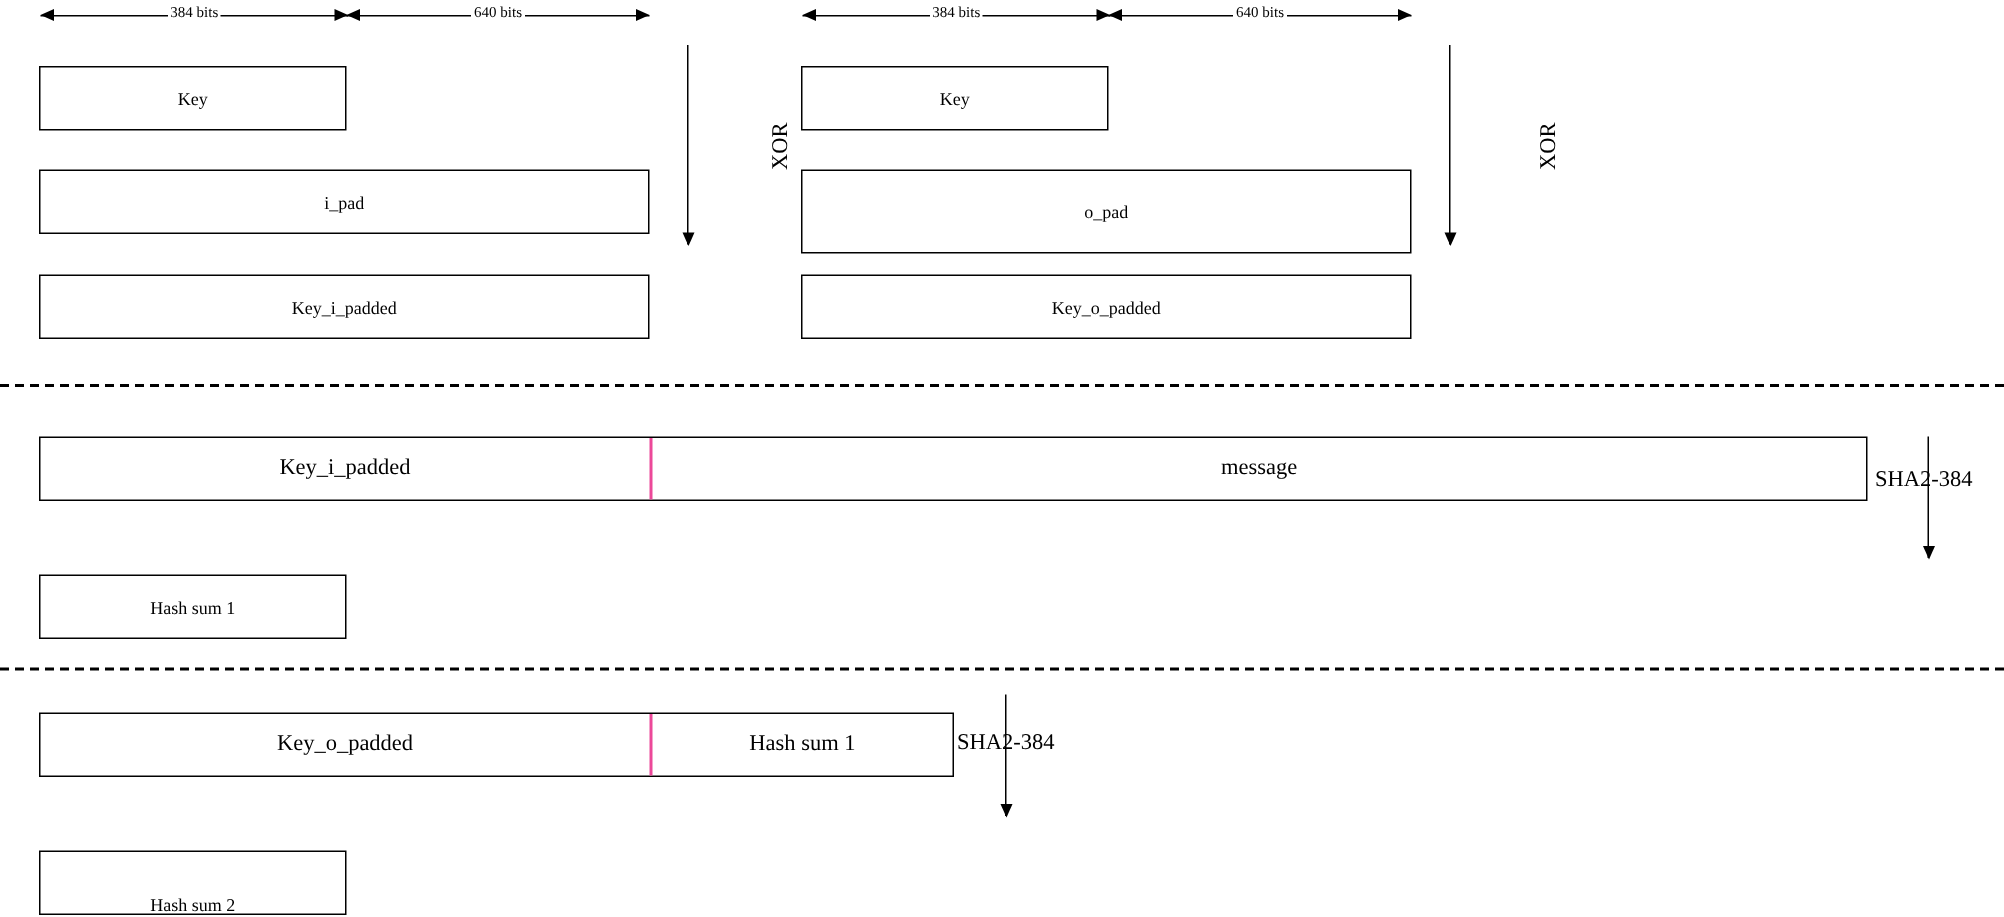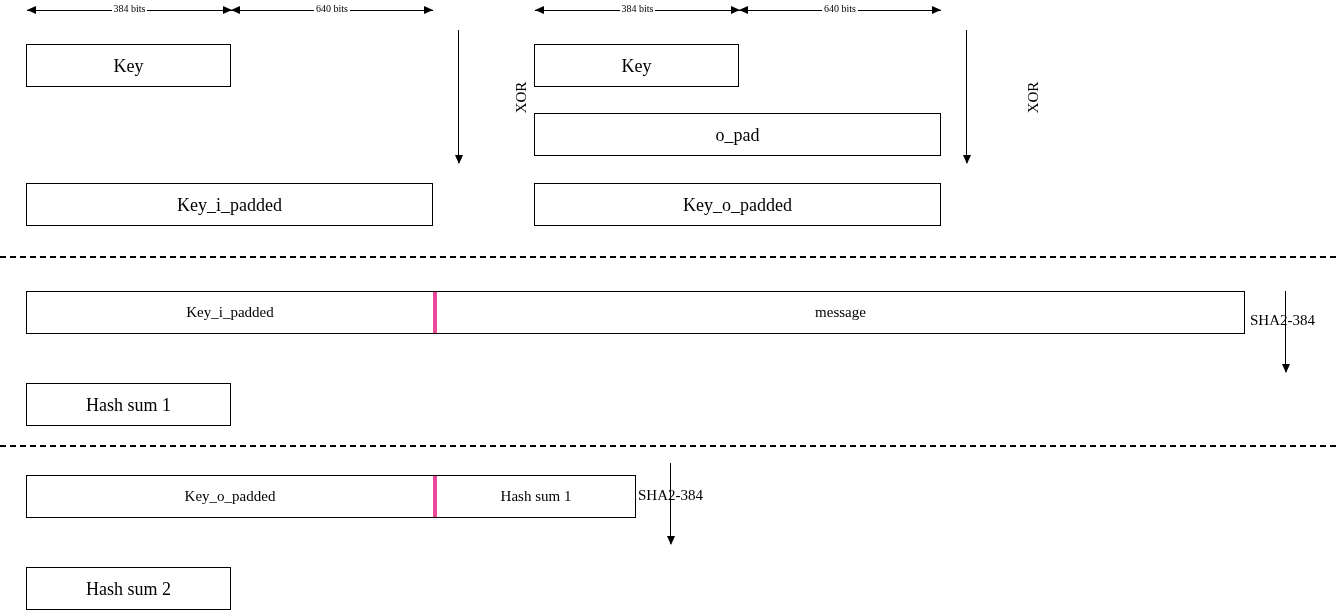--- a/index.html
+++ b/index.html
@@ -25,21 +25,21 @@
   }
   
   .box {
     position: absolute;
     box-sizing: border-box;
     border: 1px solid #000000;
     background: #ffffff;
     display: flex;
     align-items: center;
     justify-content: center;
-    font-size: 18px;
+    font-size: 12px;
     line-height: 1;
     white-space: nowrap;
   }
   .box .box-label {
     display: block;
     text-align: center;
   }
   
   .segbar {
     position: absolute;
@@ -52,21 +52,21 @@
   .segbar .seg {
     box-sizing: border-box;
     display: flex;
     align-items: center;
     justify-content: center;
     font-size: 15px;
     line-height: 1;
     white-space: nowrap;
   }
   .segbar .seg + .seg {
-    border-left: 4px solid #ec4899;
+    border-left: 2px solid #ec4899;
   }
   
   .dim {
     position: absolute;
     height: 20px;
     display: flex;
     align-items: center;
     font-size: 10px;
     line-height: 1;
   }
@@ -185,34 +185,37 @@
     <span class="dim-text">640 bits</span>
     <div class="dim-rule">
       <span class="cap cap-right"></span>
     </div>
   </div>
 
   <div class="box" style="left:26px; top:44px; width:205px; height:43px;">
     <span class="box-label">Key</span>
   </div>
 
+  <div class="box" style="left:26px; top:113px; width:407px; height:43px;">
+    <span class="box-label">i_pad</span>
+  </div>
 
   <div class="box" style="left:26px; top:183px; width:407px; height:43px;">
     <span class="box-label">Key_i_padded</span>
   </div>
 
   <div class="varrow" style="left:458px; top:30px; height:133px;"></div>
 
   <div class="vlabel" style="left:501px; top:90px; width:40px; text-align:center;">XOR</div>
 
   <div class="box" style="left:534px; top:44px; width:205px; height:43px;">
     <span class="box-label">Key</span>
   </div>
 
-  <div class="box" style="left:534px; top:113px; width:407px; height:43px;">
+  <div class="box" style="left:534px; top:113px; width:407px; height:56px;">
     <span class="box-label">o_pad</span>
   </div>
 
   <div class="box" style="left:534px; top:183px; width:407px; height:43px;">
     <span class="box-label">Key_o_padded</span>
   </div>
 
   <div class="varrow" style="left:966px; top:30px; height:133px;"></div>
 
   <div class="vlabel" style="left:1013px; top:90px; width:40px; text-align:center;">XOR</div>
@@ -244,17 +247,17 @@
     </div>
     <div class="seg" style="width:202px;">
       <span>Hash sum 1</span>
     </div>
   </div>
 
   <div class="varrow" style="left:670px; top:463px; height:81px;"></div>
 
   <div class="tlabel" style="left:638px; top:488px;">SHA2-384</div>
 
-  <div class="box" style="left:26px; top:567px; width:205px; height:43px;">
+  <div class="box" style="left:26px; top:567px; width:205px; height:43px;align-items:flex-end;">
     <span class="box-label">Hash sum 2</span>
   </div>
 
 </div>
 
 </body></html>

